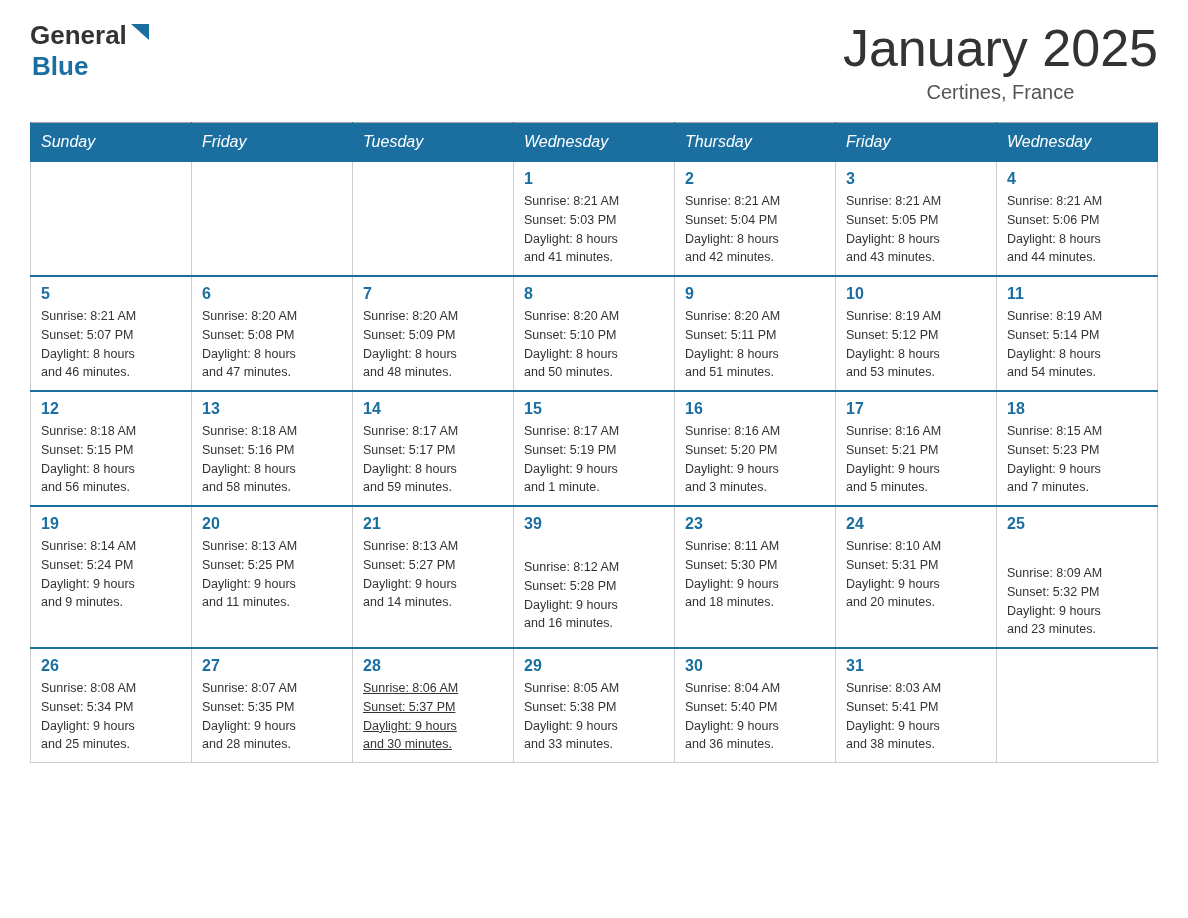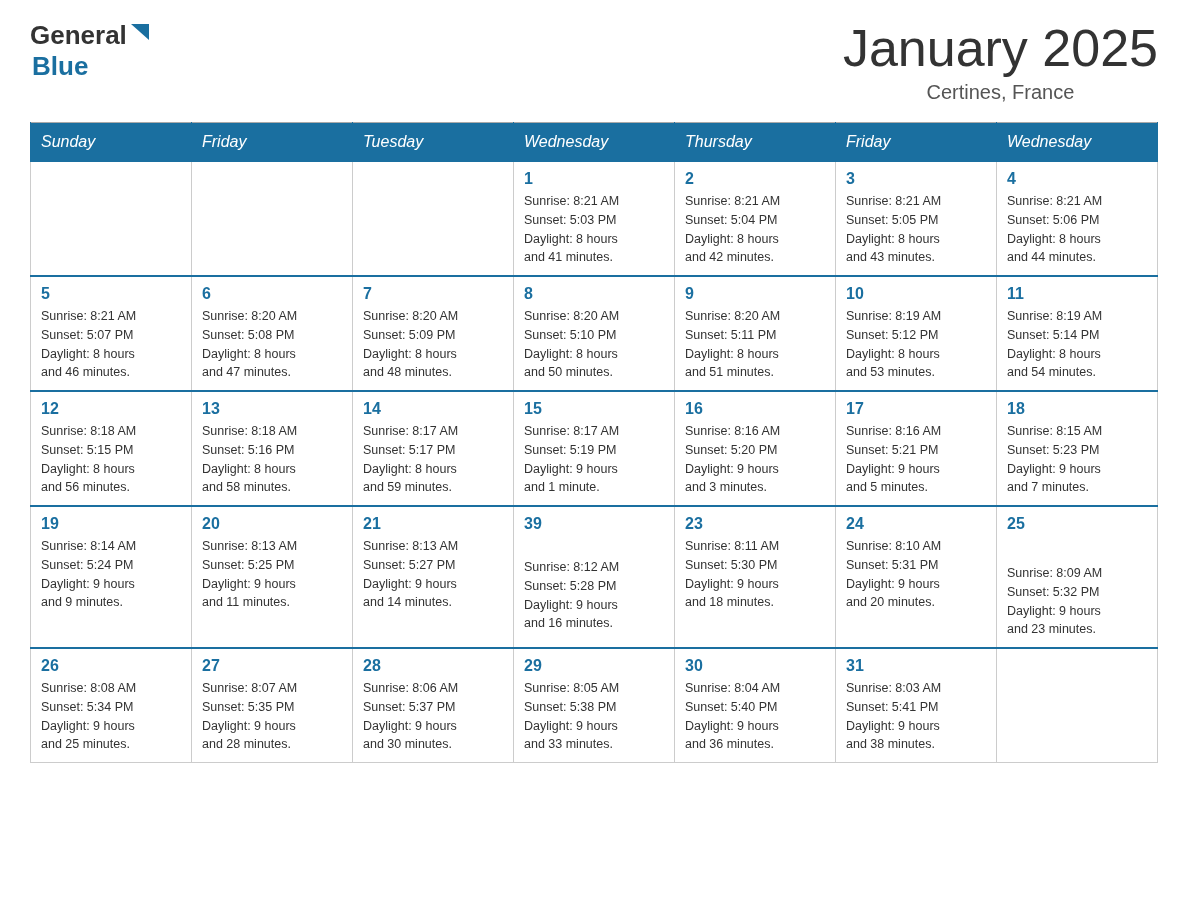--- a/index.html
+++ b/index.html
@@ -323,21 +323,21 @@
         </td>
         <td>
           <span class="day-number">27</span>
           <div class="day-info" style="white-space: pre-line;">Sunrise: 8:07 AM
 Sunset: 5:35 PM
 Daylight: 9 hours
 and 28 minutes.</div>
         </td>
         <td>
           <span class="day-number">28</span>
-          <div class="day-info" style="white-space: pre-line;">Sunrise: 8:06 AM
+          <div class="day-info" style="white-space: pre-line; text-decoration: underline;">Sunrise: 8:06 AM
 Sunset: 5:37 PM
 Daylight: 9 hours
 and 30 minutes.</div>
         </td>
         <td>
           <span class="day-number">29</span>
           <div class="day-info" style="white-space: pre-line;">Sunrise: 8:05 AM
 Sunset: 5:38 PM
 Daylight: 9 hours
 and 33 minutes.</div>

